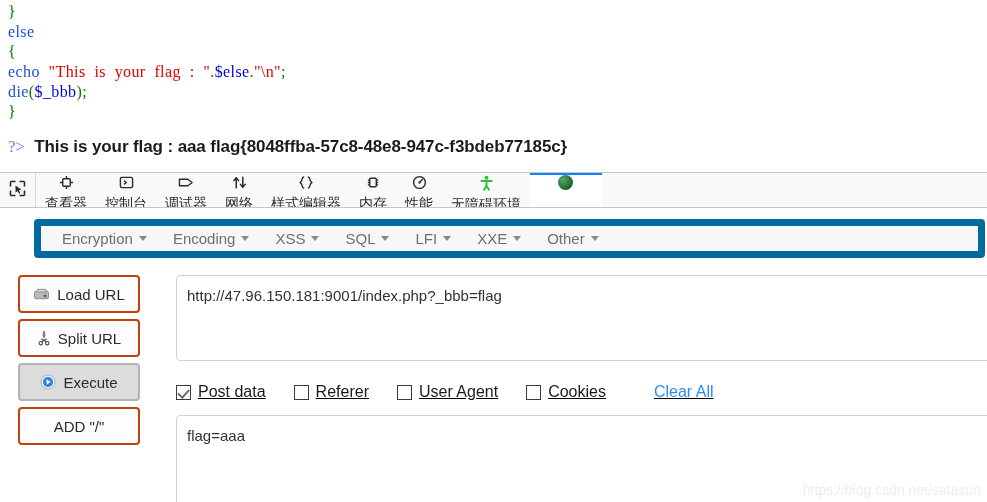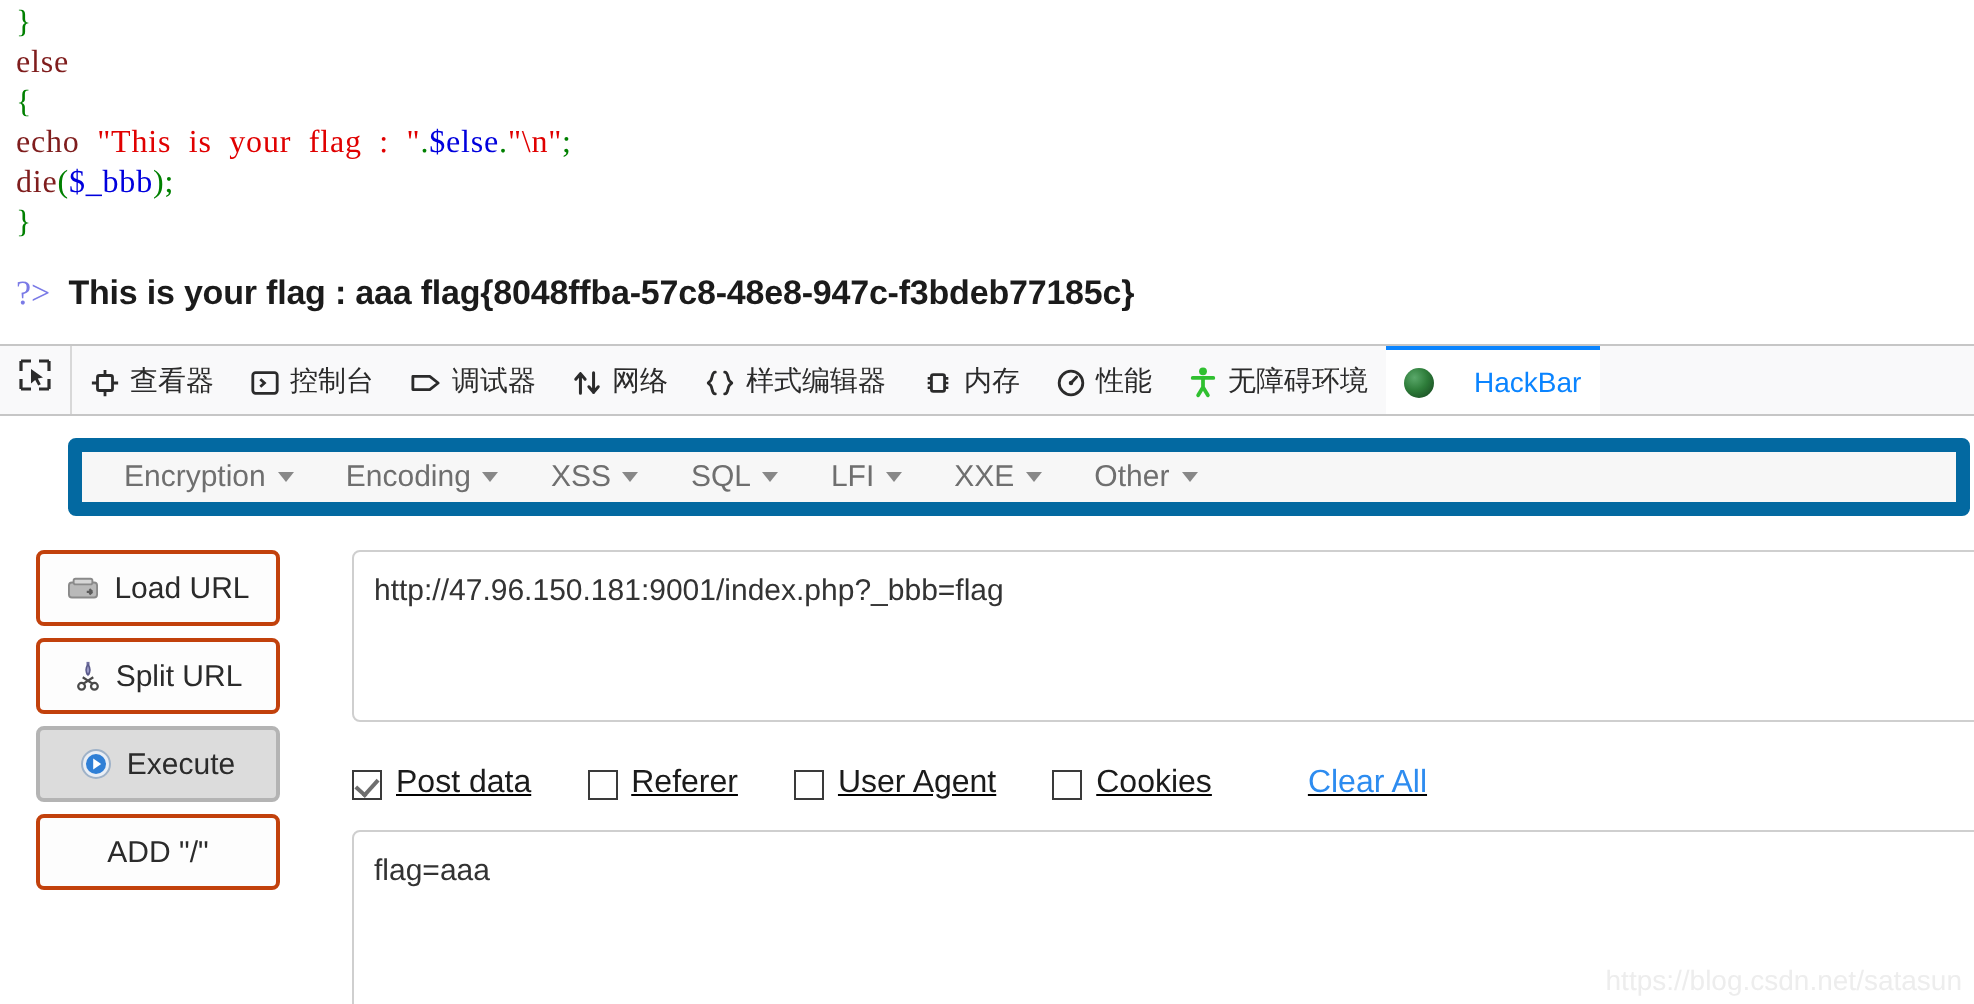--- a/index.html
+++ b/index.html
@@ -19,21 +19,21 @@
     background: #ffffff;
     padding: 2px 0 0 8px;
   }
   .code-line {
     font-family: "Liberation Serif", serif;
     font-size: 16px;
     line-height: 20px;
     white-space: pre;
     letter-spacing: 0.4px;
   }
-  .tok-kw   { color: #7f1d1d; }
+  .tok-kw   { color: #1d4ed8; }
   .tok-str  { color: #e00000; }
   .tok-var  { color: #0000dd; }
   .tok-punc { color: #008000; }
 
   .flag-output {
     position: absolute; left: 8px; top: 137px;
     font-family: "Liberation Sans", sans-serif;
     font-size: 17px;
     font-weight: bold;
     color: #1b1b1b;
@@ -61,20 +61,21 @@
     border-right: 1px solid #d8d8d8;
   }
   .dt-tabs { display: flex; align-items: stretch; flex: 1 1 auto; }
   .dt-tab {
     display: flex; align-items: center; gap: 5px;
     padding: 0 9px;
     font-size: 14px;
     color: #2b2b2b;
     border-top: 2px solid transparent;
     white-space: nowrap;
+    flex-direction: column;
   }
   .dt-tab .ico { display: flex; align-items: center; }
   .dt-tab.active {
     color: #0a84ff;
     border-top: 2px solid #0a84ff;
     background: #ffffff;
     gap: 20px;
   }
   .dt-tab.active .lbl { color: #0a84ff; }
   .hackbar-dot {

